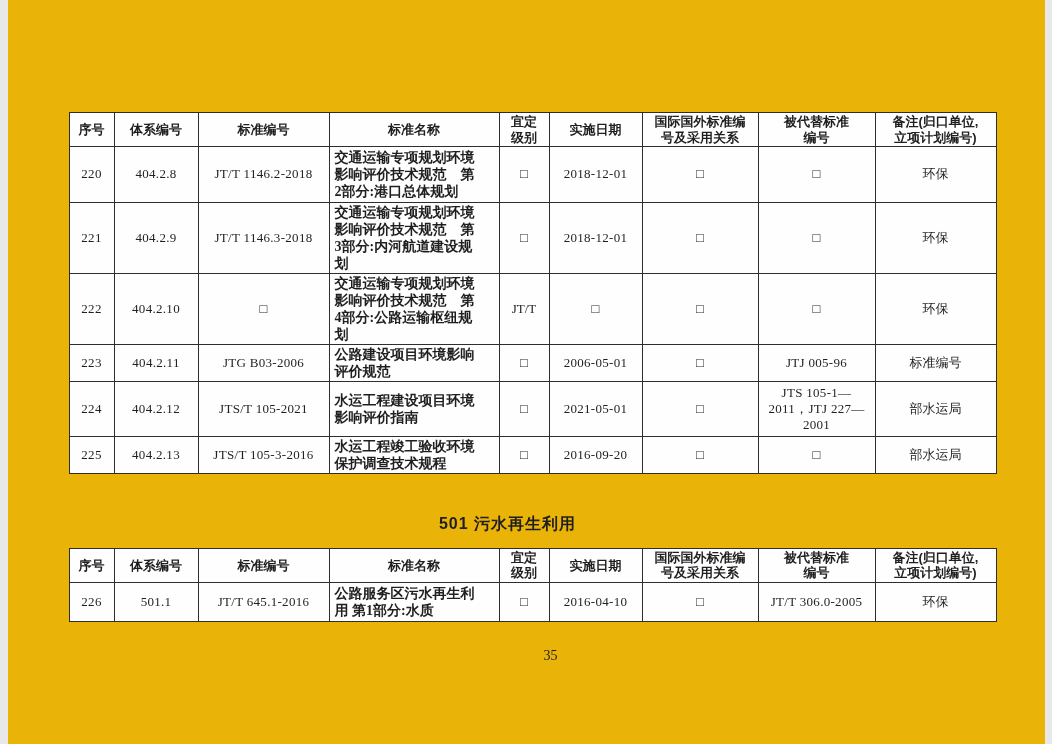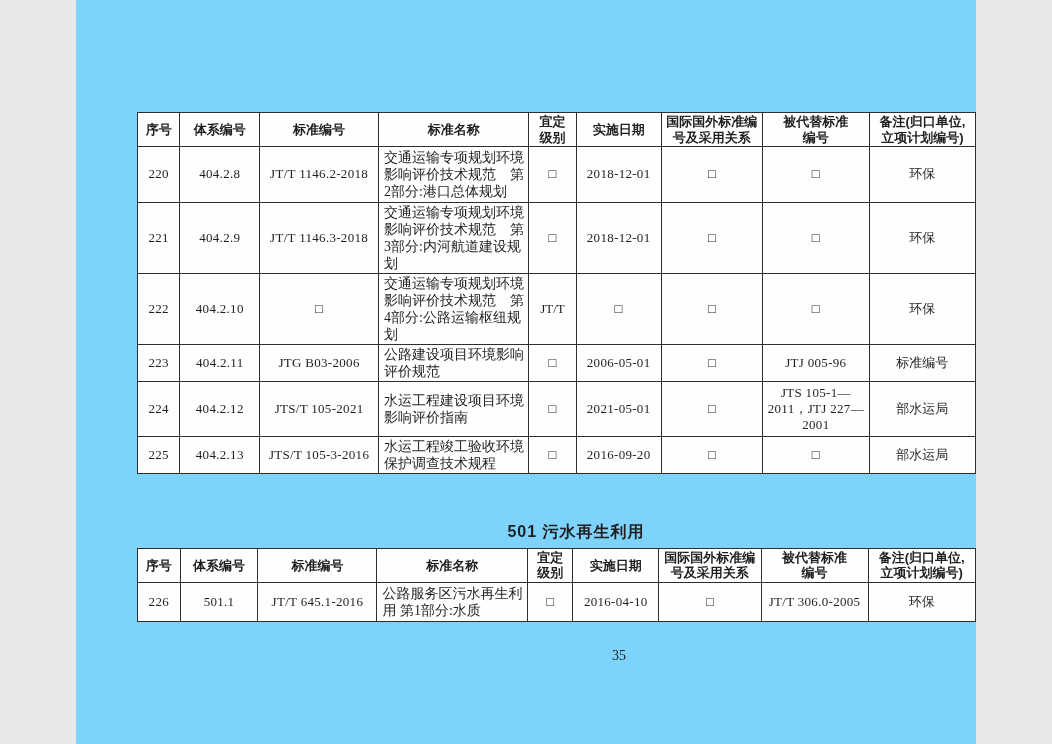--- a/index.html
+++ b/index.html
@@ -1,20 +1,20 @@
 <!DOCTYPE html>
 <html><head>
 <meta charset="utf-8">
 <style>
   html,body{margin:0;padding:0;background:#e8e8e8;}
   .page{
     position:relative;
-    width:900px;height:744px;
+    width:1037px;height:744px;
     margin:0 auto;
-    background:#7dd3fc;
+    background:#eab308;
     color:#1f1f1f;
     font-family:"Liberation Serif","DejaVu Serif",serif;
     overflow:hidden;
   }
   table.std{
     position:absolute;
     left:61px;
     border-collapse:collapse;
     table-layout:fixed;
     background:#fefefe;
@@ -55,40 +55,40 @@
   #table1 tbody tr:nth-child(4){height:35px;}
   #table1 tbody tr:nth-child(5){height:55px;}
   #table1 tbody tr:nth-child(6){height:33px;}
   #table2 tbody tr:nth-child(1){height:39px;}
   table.std td.name-cell{
     text-align:left;
     font-size:14px;
     line-height:17px;
     padding-left:5px;
     padding-right:2px;
+    font-weight:bold;
   }
   table.std td.num-cell{letter-spacing:0.3px;}
   .section-heading{
     position:absolute;
     left:88px;top:477px;
     font-family:"Liberation Sans","DejaVu Sans",sans-serif;
     font-weight:bold;
     font-size:19px;
     letter-spacing:1px;
   }
   .subsection-heading{
     position:absolute;
     left:0;top:514px;
     width:1000px;
     text-align:center;
     font-family:"Liberation Sans","DejaVu Sans",sans-serif;
     font-weight:bold;
     font-size:16px;
     letter-spacing:1px;
-    margin-top:8px;
   }
   .page-number{
     position:absolute;
     left:0;top:648px;
     width:1046px;
     text-align:center;
     font-size:14px;
     margin-left:20px;
   }
 </style>

